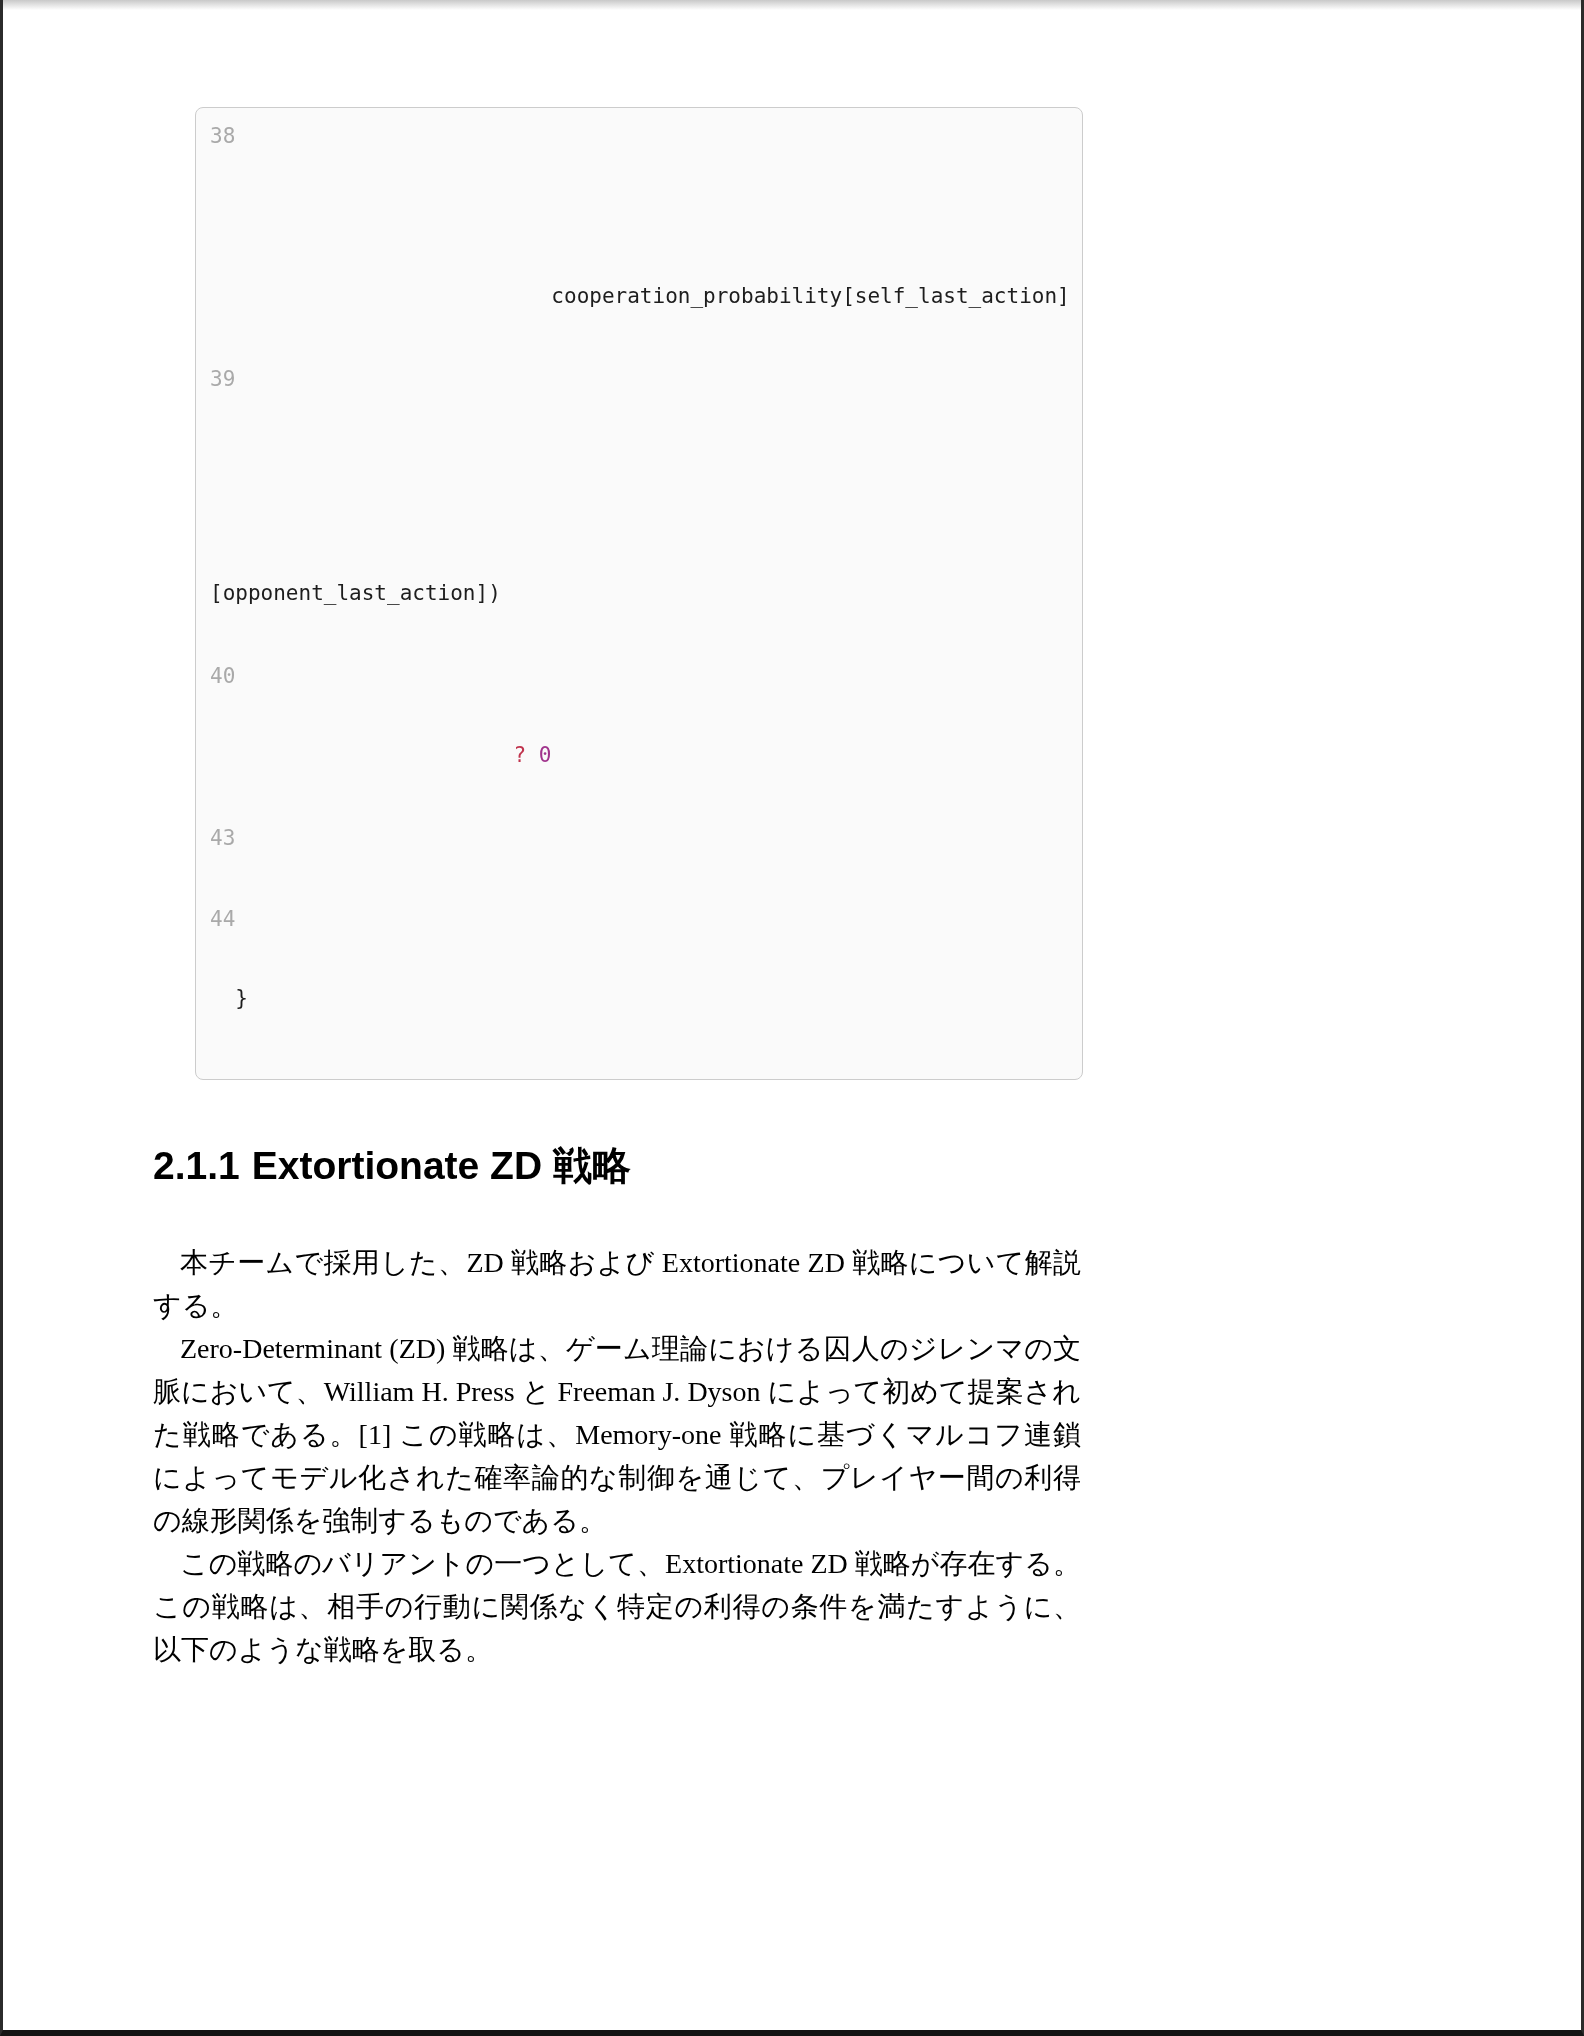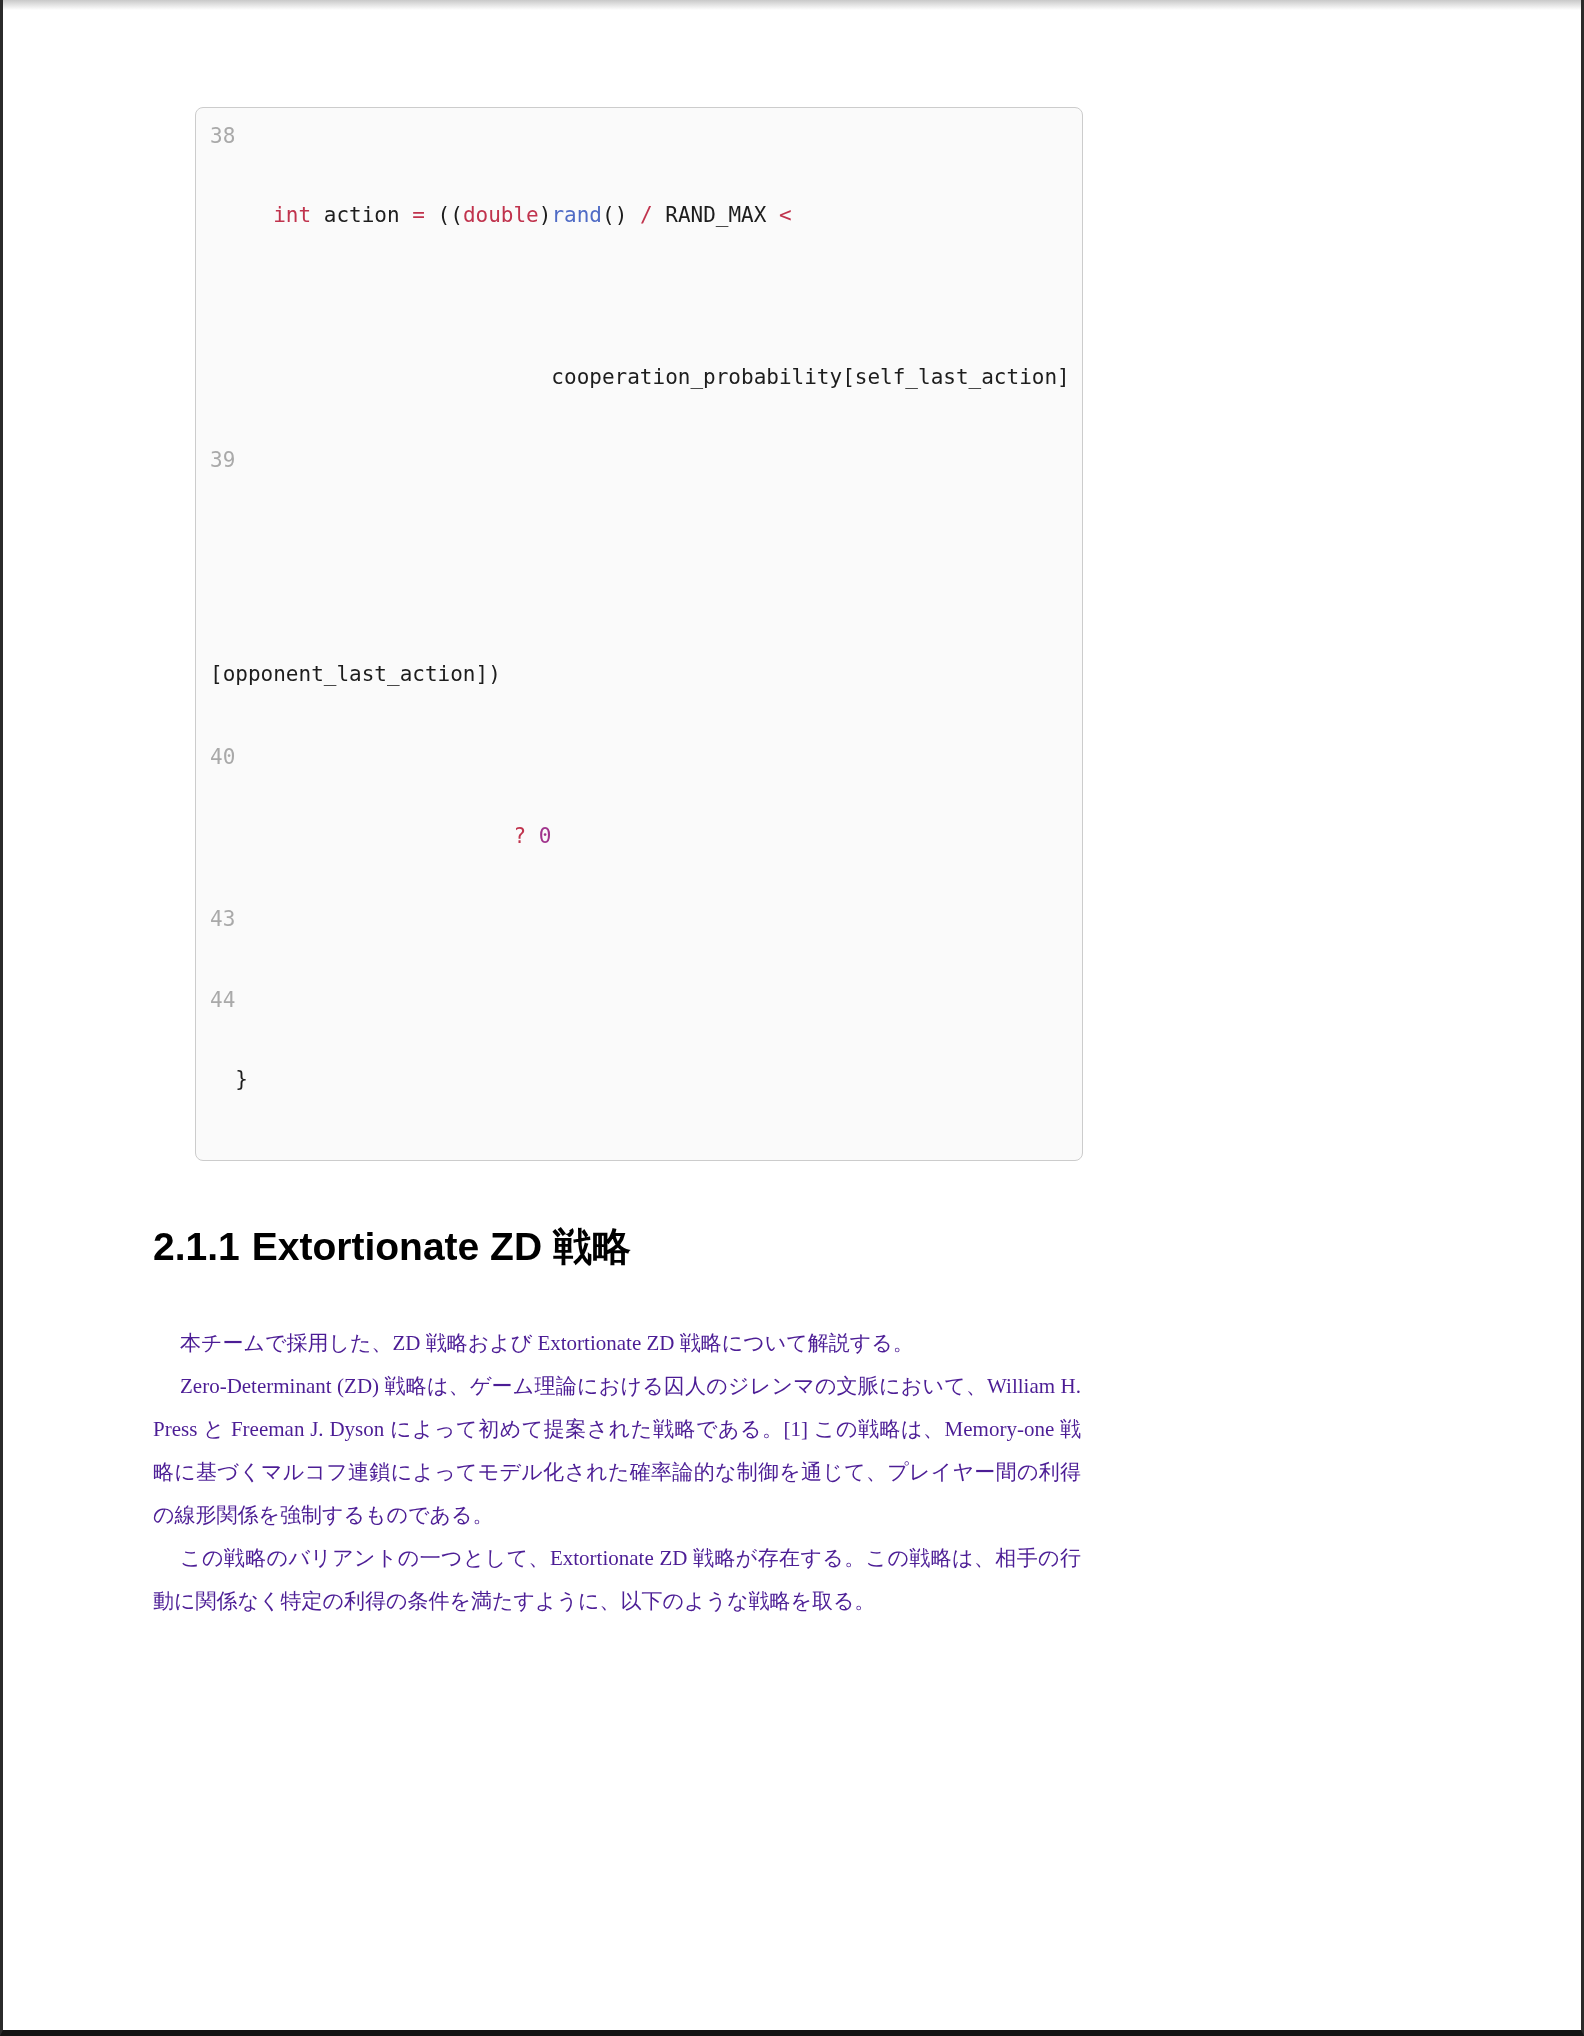--- a/index.html
+++ b/index.html
@@ -23,34 +23,33 @@
   .tk-op{color:#c0334d;}
   .tk-pl{color:#1d1d1d;}
 
   
   .h2{margin:59px 0 0 0;font-family:"Liberation Sans","DejaVu Sans",sans-serif;
       font-weight:bold;font-size:39px;color:#000;letter-spacing:0;}
   .h2 .hnum{margin-right:12px;}
 
   
   .paras{margin-top:48px;}
-  .para{font-size:21px;line-height:43px;text-align:justify;margin:0;color:#4c1d95;}
+  .para{font-size:28px;line-height:43px;text-align:justify;margin:0;color:#000000;}
   .para.indent{text-indent:27px;}
 </style>
 </head>
 <body>
 
 <div class="page">
   <div class="topshade"></div>
   <div class="content">
 
     <div class="codeblock">
       <div class="crow">
         <span class="ln">38</span>
-        <span class="ct"><span class="tk-kw">     int</span><span class="tk-pl"> action </span><span class="tk-op">=</span><span class="tk-pl"> ((</span><span class="tk-kw">double</span><span class="tk-pl">)</span><span class="tk-fn">rand</span><span class="tk-pl">() </span><span class="tk-op">/</span><span class="tk-pl"> RAND_MAX </span><span class="tk-op">&lt;</span></span>
       </div>
       <div class="crow">
         <span class="ln"></span>
         <span class="ct"><span class="tk-pl">                           cooperation_probability[self_last_action]</span></span>
       </div>
       <div class="crow">
         <span class="ln">39</span>
         <span class="ct"><span class="tk-pl"></span></span>
       </div>
       <div class="crow">

